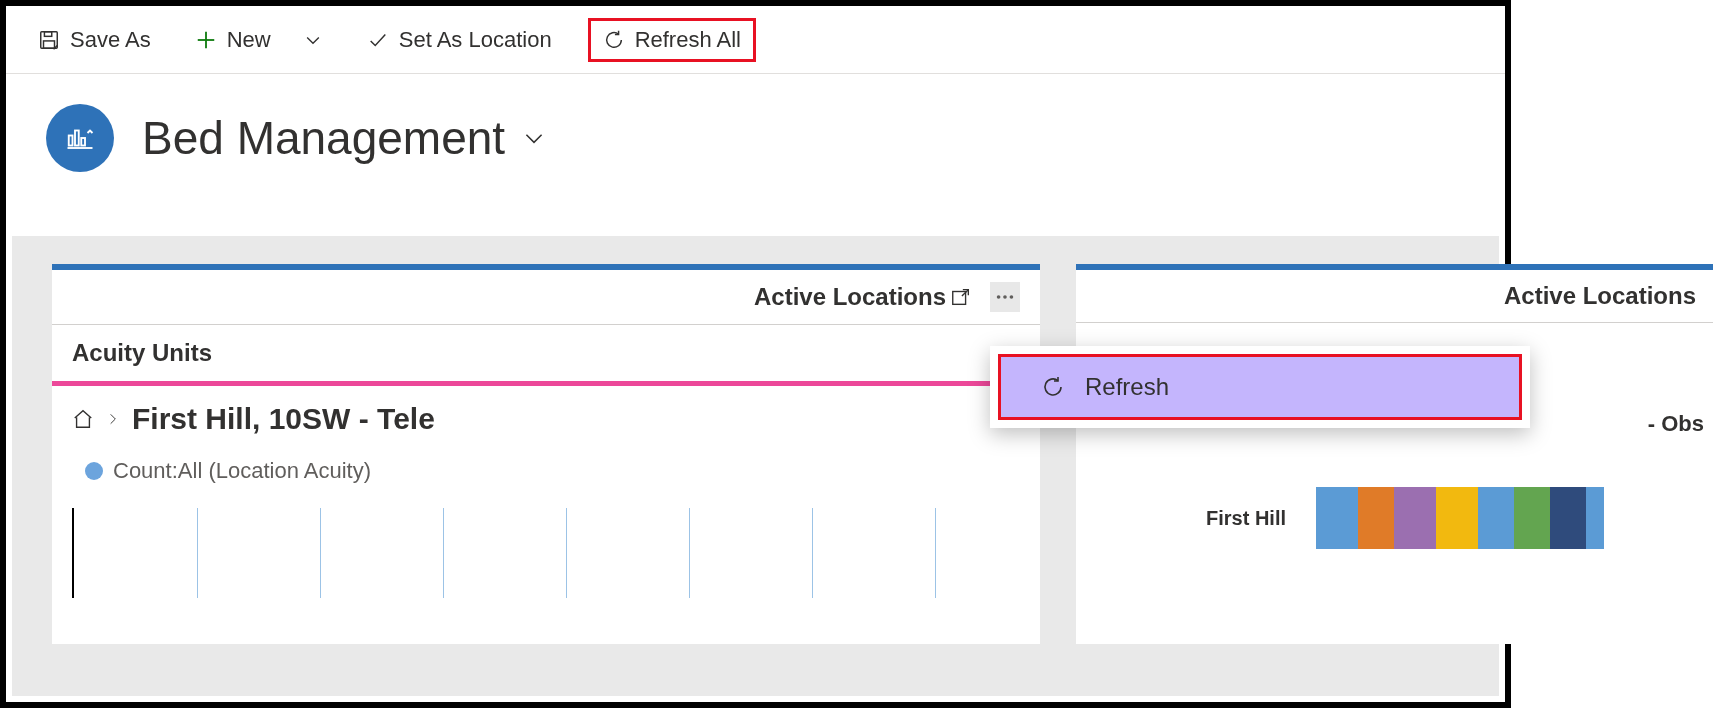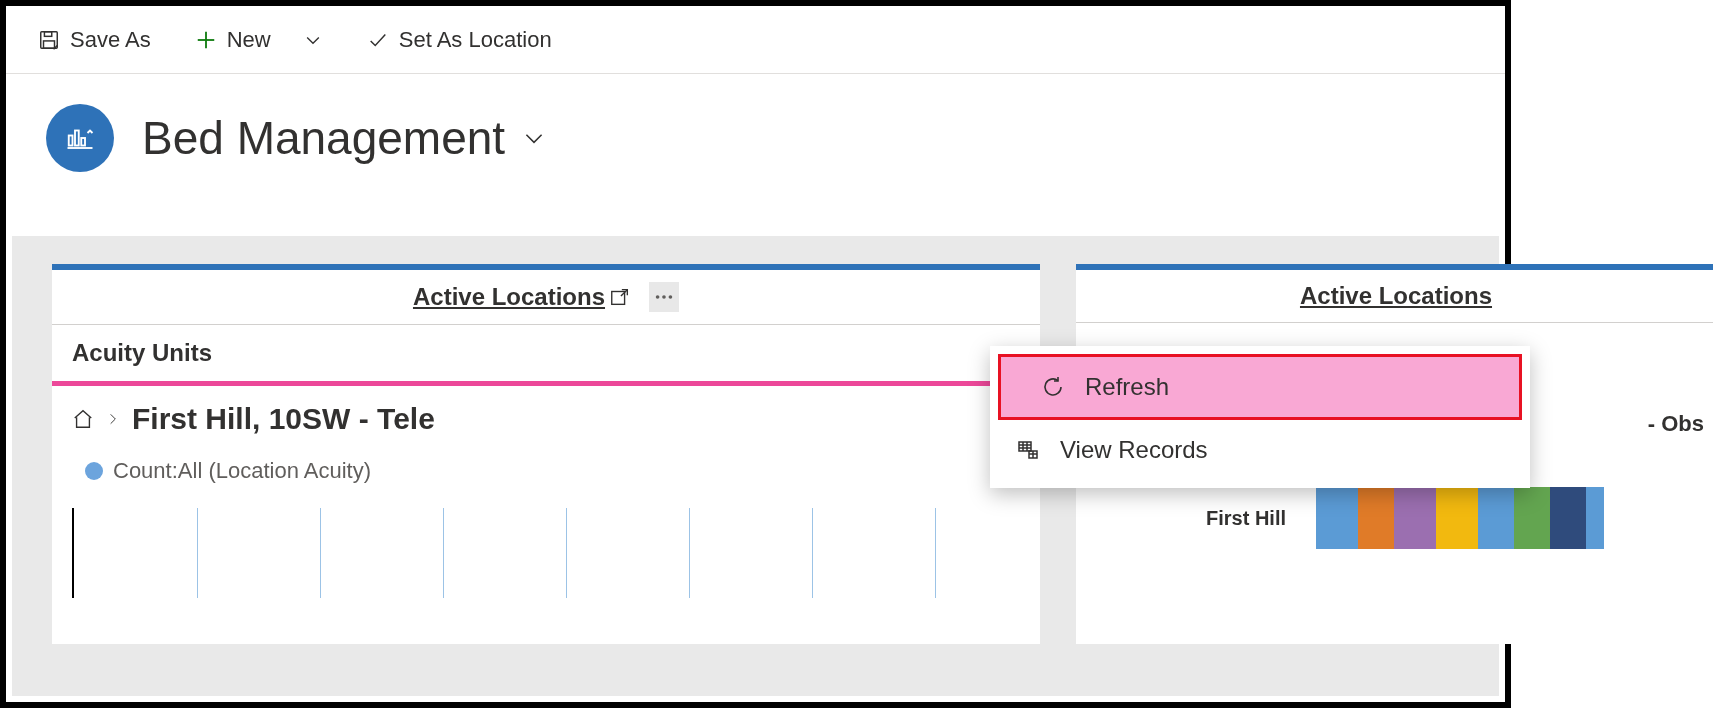--- a/index.html
+++ b/index.html
@@ -20,21 +20,21 @@
   .title-text { font-size: 46px; font-weight: 300; color: #323130; display: flex; align-items: center; gap: 16px; }
   
   
   .canvas { background: #e9e9e9; padding: 28px 0 0 40px; position: absolute; top: 230px; left: 6px; right: 6px; bottom: 6px; }
   .panel-row { display: flex; gap: 36px; }
   
   .panel { background: #fff; border-top: 6px solid #2e72b8; flex-shrink: 0; }
   .panel.left { width: 988px; height: 380px; }
   .panel.right { width: 640px; height: 380px; overflow: hidden; }
   
-  .panel-header { display: flex; align-items: center; justify-content: center; padding: 12px 20px; border-bottom: 1px solid #d2d0ce; text-decoration: underline; }
+  .panel-header { display: flex; align-items: center; justify-content: flex-end; padding: 12px 20px; border-bottom: 1px solid #d2d0ce; }
   .panel-title { font-size: 24px; font-weight: 600; }
   .panel-icons { display: flex; align-items: center; gap: 14px; }
   .panel-icons .icon-btn { cursor: pointer; display:flex; align-items:center; justify-content:center; width:30px; height:30px; }
   .panel-icons .icon-more { background:#e8e8e8; }
   
   .panel-sub { padding: 14px 20px; border-bottom: 5px solid #ec4899; font-size: 24px; font-weight: 600; }
   
   .breadcrumb { display: flex; align-items: center; gap: 12px; padding: 16px 20px 8px 20px; font-size: 30px; }
   .breadcrumb .crumb-label { font-weight: 600; }
   
@@ -48,21 +48,21 @@
   .right-body { padding: 14px 0 0 0; position: relative; }
   .obs-label { position: absolute; right: 12px; top: 88px; font-size: 22px; font-weight: 600; color:#323130; }
   .stack-row { display: flex; align-items: center; gap: 20px; padding: 0 0 0 20px; margin-top: 150px; }
   .stack-label { font-size: 20px; font-weight: 600; width: 200px; text-align: right; padding-right: 10px; }
   .stack-bars { display: flex; height: 62px; }
   .stack-bars .seg { height: 62px; }
   
   
   .context-menu { position: absolute; left: 984px; top: 340px; width: 540px; background: #fff; box-shadow: 0 6px 20px rgba(0,0,0,.25); z-index: 50; padding: 8px; }
   .menu-item { display: flex; align-items: center; gap: 20px; padding: 16px 18px; font-size: 24px; cursor: pointer; }
-  .menu-item.hover { background: #f9a8d4; padding-left: 40px; }
+  .menu-item.hover { background: #c4b5fd; padding-left: 40px; }
   .menu-item.highlighted { border: 3px solid #e81123; }
   .menu-item svg { flex-shrink: 0; }
 </style>
 </head>
 <body>
 
 <div class="frame">
 
   <div class="toolbar">
     <div class="tb-btn">
@@ -84,20 +84,27 @@
     <div class="tb-btn tb-chev">
       <svg width="20" height="20" viewBox="0 0 24 24" fill="none" stroke="#323130" stroke-width="1.6">
           <polyline points="5 9 12 16 19 9"></polyline>
         </svg>
     </div>
     <div class="tb-btn">
       <svg width="22" height="22" viewBox="0 0 24 24" fill="none" stroke="#323130" stroke-width="1.6">
           <polyline points="4 13 9 18 20 6"></polyline>
         </svg>
       <span>Set As Location</span>
+    </div>
+    <div class="tb-btn highlight-red">
+      <svg width="22" height="22" viewBox="0 0 24 24" fill="none" stroke="#323130" stroke-width="1.6">
+          <path d="M20 12 a8 8 0 1 1 -3 -6.3"></path>
+          <polyline points="17 2 17 6 13 6"></polyline>
+        </svg>
+      <span>Refresh All</span>
     </div>
   </div>
 
   <div class="title-area">
     <div class="title-icon">
       <svg width="30" height="30" viewBox="0 0 24 24" fill="none" stroke="#fff" stroke-width="1.5">
           <rect x="3" y="10" width="3" height="8"></rect>
           <rect x="8" y="6" width="3" height="12"></rect>
           <rect x="13" y="12" width="3" height="6"></rect>
           <line x1="2" y1="20" x2="22" y2="20"></line>
@@ -187,28 +194,15 @@
   </div>
 
   <div class="context-menu">
     <div class="menu-item hover highlighted">
       <svg width="24" height="24" viewBox="0 0 24 24" fill="none" stroke="#323130" stroke-width="1.6">
           <path d="M20 12 a8 8 0 1 1 -3 -6.3"></path>
           <polyline points="17 2 17 6 13 6"></polyline>
         </svg>
       <span>Refresh</span>
     </div>
-    <div class="menu-item">
-      <svg width="24" height="24" viewBox="0 0 24 24" fill="none" stroke="#323130" stroke-width="1.5">
-          <rect x="3" y="4" width="12" height="9"></rect>
-          <line x1="3" y1="7" x2="15" y2="7"></line>
-          <line x1="3" y1="10" x2="15" y2="10"></line>
-          <line x1="7" y1="4" x2="7" y2="13"></line>
-          <line x1="11" y1="4" x2="11" y2="13"></line>
-          <rect x="13" y="13" width="8" height="7"></rect>
-          <line x1="13" y1="16" x2="21" y2="16"></line>
-          <line x1="17" y1="13" x2="17" y2="20"></line>
-        </svg>
-      <span>View Records</span>
-    </div>
   </div>
 
 </div>
 
 </body></html>

